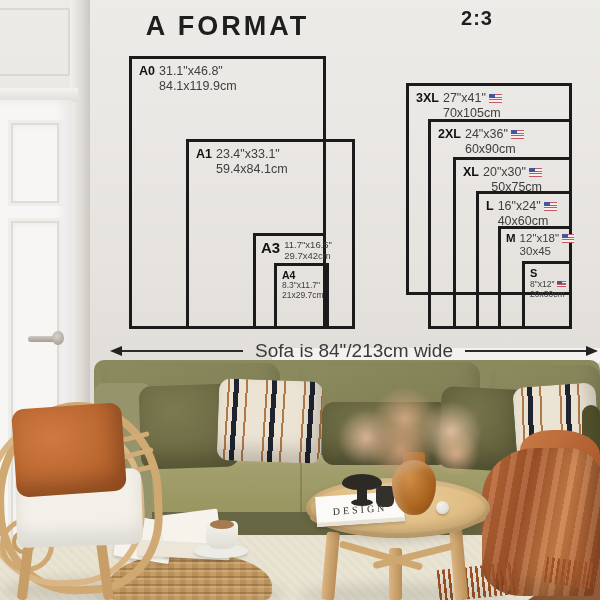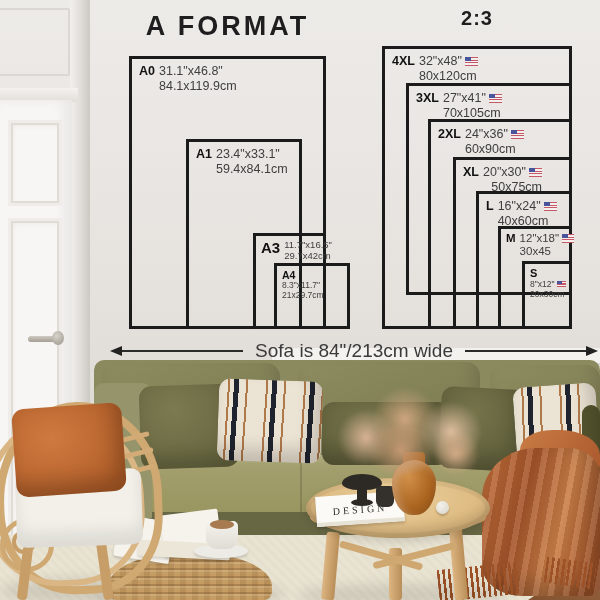--- a/index.html
+++ b/index.html
@@ -131,57 +131,48 @@
 
   <div class="rect" style="left:129px;top:56px;width:197px;height:273px;">
     <div class="lbl fs12">
         <b class="code">A0</b>
       <span class="dims">
           <span>31.1"x46.8"</span>
           <span>84.1x119.9cm</span>
         </span>
       </div>
   </div>
-  <div class="rect" style="left:186px;top:139px;width:116px;height:190px;">
+  <div class="rect" style="left:186px;top:139px;width:169px;height:190px;">
     <div class="lbl fs12">
         <b class="code">A1</b>
       <span class="dims">
           <span>23.4"x33.1"</span>
           <span>59.4x84.1cm</span>
         </span>
       </div>
   </div>
   <div class="rect pad-sm" style="left:253px;top:233px;width:73px;height:96px;">
     <div class="lbl fs9">
         <b class="code" style="font-size:15px;">A3</b>
       <span class="dims">
           <span>11.7"x16.5"</span>
           <span>29.7x42cm</span>
         </span>
       </div>
   </div>
-  <div class="rect pad-sm stacked" style="left:274px;top:263px;width:76px;height:66px;">
+  <div class="rect pad-sm stacked" style="left:274px;top:263px;width:55px;height:66px;">
     <div class="lbl fs8">
         <b class="code" style="font-size:10.5px;">A4</b>
       <span class="dims">
           <span>8.3"x11.7"</span>
           <span>21x29.7cm</span>
         </span>
       </div>
   </div>
 
-  <div class="rect" style="left:382px;top:46px;width:190px;height:283px;">
-    <div class="lbl fs12">
-        <b class="code">4XL</b>
-      <span class="dims">
-          <span><span>32"x48"</span><i class="flag"></i></span>
-          <span>80x120cm</span>
-        </span>
-      </div>
-  </div>
   <div class="rect" style="left:406px;top:83px;width:166px;height:212px;">
     <div class="lbl fs12">
         <b class="code">3XL</b>
       <span class="dims">
           <span><span>27"x41"</span><i class="flag"></i></span>
           <span>70x105cm</span>
         </span>
       </div>
   </div>
   <div class="rect" style="left:428px;top:119px;width:144px;height:210px;">

